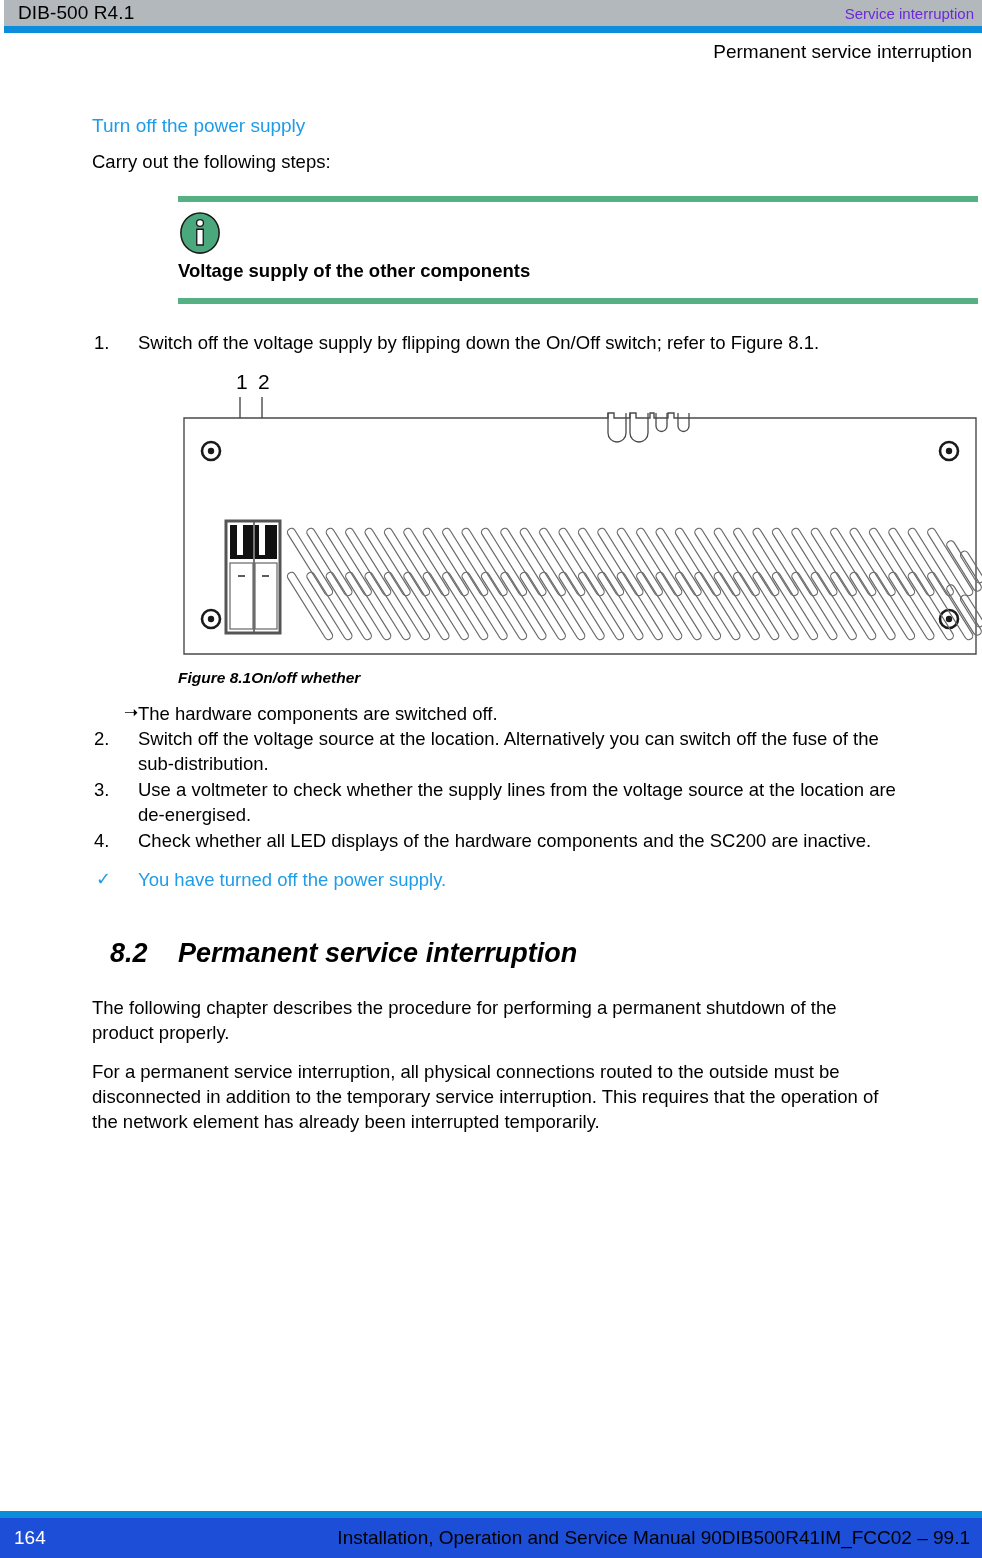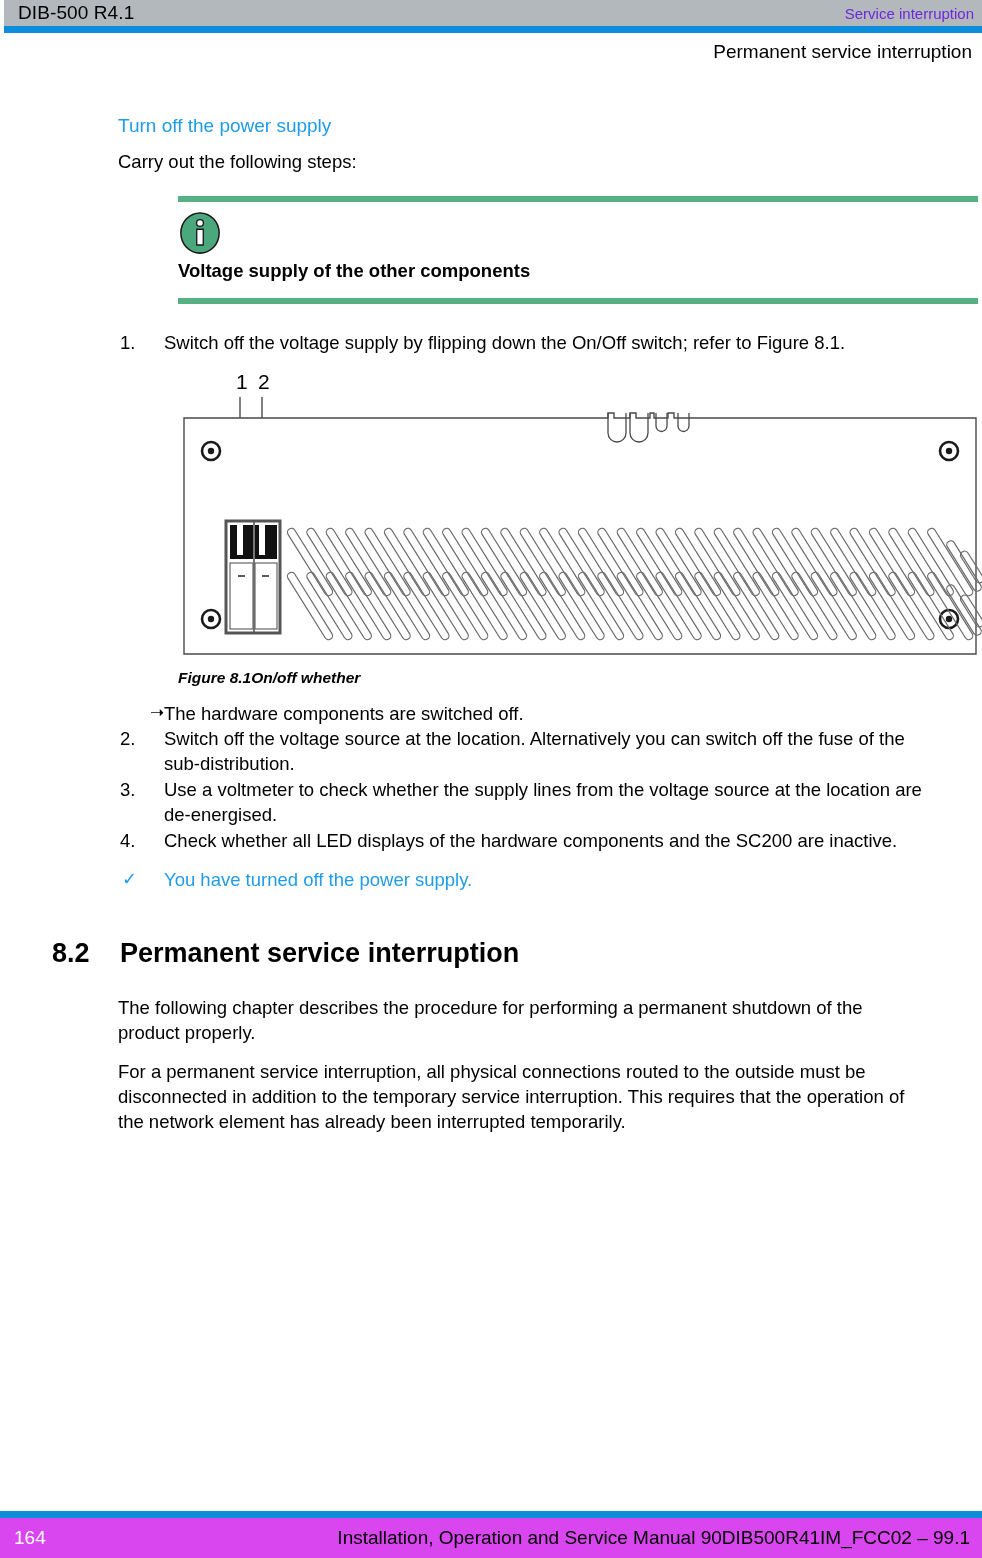--- a/index.html
+++ b/index.html
@@ -46,21 +46,21 @@
     color: #000;
   }
 
   
   .content {
     position: absolute;
     left: 0;
     top: 95px;
     width: 982px;
   }
-  .body-col { margin-left: 118px; width: 804px; }
+  .body-col { margin-left: 92px; width: 804px; }
 
   .sub-heading {
     color: #1f9ce8;
     font-size: 19px;
     margin: 20px 0 12px 0;
   }
   p.para {
     font-size: 18.5px;
     line-height: 25px;
     margin: 0 0 14px 0;
@@ -123,38 +123,39 @@
     font-style: italic;
     font-weight: bold;
     font-size: 15.5px;
     margin-top: 4px;
   }
   .figure-caption .cap-id { }
 
   
   .section-head {
     display: flex;
-    margin-left: 52px;
+    margin-left: 110px;
     margin-top: 46px;
     align-items: center;
+    font-style: italic;
   }
   .section-num {
     font-size: 27px;
     font-weight: bold;
     width: 68px;
     flex: none;
   }
   .section-title { font-size: 27px; font-weight: bold; }
 
   
   .page-footer { position: absolute; left: 0; bottom: 0; width: 982px; }
   .footer-rule { height: 7px; background: #0b8ddb; }
   .footer-band {
     height: 40px;
-    background: #d946ef;
+    background: #1d4ed8;
     display: flex;
     align-items: center;
     padding: 0 12px 0 14px;
   }
   .footer-page {
     font-size: 19px;
     color: #ffffff;
     flex: none;
   }
   .footer-text {

